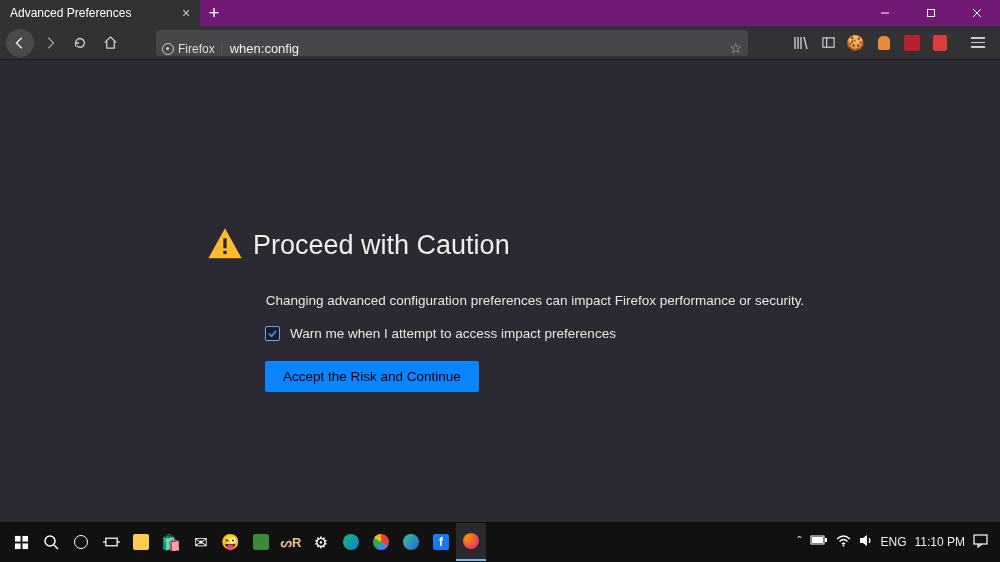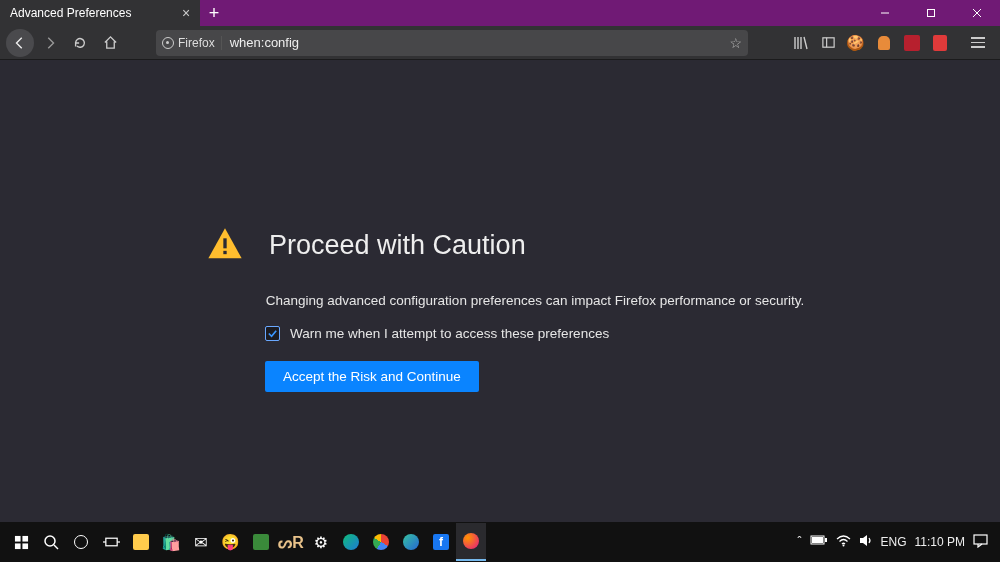--- a/index.html
+++ b/index.html
@@ -14,38 +14,38 @@
   .tab .title { flex: 1; white-space: nowrap; overflow: hidden; text-overflow: ellipsis; font-size:12px;}
   .tab .close { width:16px;height:16px;display:flex;align-items:center;justify-content:center;color:#ccc;font-size:14px;}
   .newtab { width:28px;display:flex;align-items:center;justify-content:center;color:#fff;font-size:18px;font-weight:300;}
   .win-controls { margin-left:auto; display:flex; }
   .win-btn { width:46px;display:flex;align-items:center;justify-content:center;color:#fff;}
   .win-btn svg { width:10px;height:10px; }
   
   .navbar { height:34px;background:#323234;display:flex;align-items:center;padding:0 6px;gap:2px;border-bottom:1px solid #1b1b1c;}
   .nav-btn { width:28px;height:28px;display:flex;align-items:center;justify-content:center;color:#ccc;border-radius:4px;}
   .back-btn { background:#4a4a4d;border-radius:50%;width:28px;height:28px;color:#eee;}
-  .urlbar { flex:1;height:26px;background:#474749;border-radius:4px;display:flex;align-items:center;margin:0 40px 0 30px;padding:0 6px;color:#ddd;font-size:13px;}
+  .urlbar { flex:1;height:26px;background:#474749;border-radius:4px;display:flex;align-items:flex-end;margin:0 40px 0 30px;padding:0 6px;color:#ddd;font-size:13px;}
   .urlbar .identity { display:flex;align-items:center;background:rgba(0,0,0,0);border-right:1px solid #555;padding-right:6px;gap:4px;}
   .urlbar .identity .ffcircle { width:12px;height:12px;border:1.3px solid #ccc;border-radius:50%;position:relative;}
   .urlbar .identity .ffcircle:after { content:'';position:absolute;left:3px;top:3px;width:3px;height:3px;border-radius:50%;background:#ccc;}
   .urlbar .urltext { padding-left:8px;flex:1;color:#eee;}
   .urlbar .star { color:#bbb;font-size:14px;}
   .toolbar-right { display:flex;align-items:center;gap:8px;padding-right:2px;}
   .ext { width:20px;height:20px;display:flex;align-items:center;justify-content:center;font-size:14px;}
   
   .content { position:absolute;top:60px;left:0;right:0;bottom:40px;background:#2b2a33;color:#fff;}
   .warning-container { position:absolute;left:205px;top:165px;width:600px;}
-  .heading-row { display:flex;align-items:center;gap:24px;margin-bottom:28px;}
+  .heading-row { display:flex;align-items:center;gap:8px;margin-bottom:28px;}
   .heading-row h1 { margin:0;font-weight:400;font-size:27px;color:#eee;}
   .warning-text { font-size:13.5px;color:#e6e6e6;margin:0 0 18px 60px;text-align:center;}
   .check-row { display:flex;align-items:center;gap:10px;margin:0 0 20px 60px;font-size:13.5px;color:#e6e6e6;}
   .checkbox { width:15px;height:15px;border:1px solid #6aa8ff;border-radius:2px;background:#1c1c22;display:flex;align-items:center;justify-content:center;}
   .checkbox svg { width:11px;height:11px;}
-  .accept-btn { margin-left:60px;background:#0a84ff;border:none;color:#ffffff;font-size:13.5px;padding:8px 18px;border-radius:2px;cursor:pointer;}
+  .accept-btn { margin-left:60px;background:#0a84ff;border:none;color:#000000;font-size:13.5px;padding:8px 18px;border-radius:2px;cursor:pointer;}
   
   .taskbar { position:absolute;bottom:0;left:0;right:0;height:40px;background:#111;display:flex;align-items:center;padding:0 6px;color:#fff;}
   .tb-icon { width:30px;height:38px;display:flex;align-items:center;justify-content:center;font-size:15px;color:#eee;}
   .tb-right { margin-left:auto;display:flex;align-items:center;gap:8px;font-size:12px;color:#eee;padding-right:6px;}
   .tb-app { width:30px;height:38px;display:flex;align-items:center;justify-content:center;}
   .tb-app.active { border-bottom:2px solid #76b9ed;background:#2a2a2e;}
   .sq { width:16px;height:16px;border-radius:2px;}
   .hamburger { width:28px;height:28px;display:flex;flex-direction:column;align-items:center;justify-content:center;gap:3px;}
   .hamburger span { width:14px;height:1.5px;background:#ccc;display:block;}
 </style>
@@ -150,21 +150,21 @@
       </svg>
       <h1>Proceed with Caution</h1>
     </div>
     <p class="warning-text">Changing advanced configuration preferences can impact Firefox performance or security.</p>
     <div class="check-row">
       <span class="checkbox">
         <svg viewBox="0 0 12 12">
             <path d="M2 6 L5 9 L10 3" fill="none" stroke="#3b97ff" stroke-width="1.8"></path>
           </svg>
       </span>
-      <span>Warn me when I attempt to access these preferences</span>
+      <span>Warn me when I attempt to access impact preferences</span>
     </div>
     <button class="accept-btn">Accept the Risk and Continue</button>
   </div>
 </div>
 
 <div class="taskbar">
   <div class="tb-icon">
     <svg width="15" height="15" viewBox="0 0 16 16">
         <rect x="1" y="1" width="6" height="6" fill="#fff"></rect>
         <rect x="9" y="1" width="6" height="6" fill="#fff"></rect>
@@ -197,21 +197,21 @@
   <div class="tb-app">
       <span style="color:#fff;font-size:16px;">✉</span>
     </div>
   <div class="tb-app">
       <span style="font-size:15px;">😜</span>
     </div>
   <div class="tb-app">
       <span class="sq" style="background:#3a8a3a;"></span>
     </div>
   <div class="tb-app">
-      <span style="color:#e8c28a;font-size:16px;font-weight:bold;">ᔕR</span>
+      <span style="color:#e8c28a;font-size:13px;font-weight:bold;">ᔕR</span>
     </div>
   <div class="tb-app">
       <span style="color:#fff;font-size:16px;">⚙</span>
     </div>
   <div class="tb-app">
       <span class="sq" style="background:linear-gradient(135deg,#0ebc7a,#1e7ad6);border-radius:50%;"></span>
     </div>
   <div class="tb-app">
       <span class="sq" style="background:conic-gradient(#ea4335 0 120deg,#4285f4 120deg 210deg,#34a853 210deg 300deg,#fbbc05 300deg 360deg);border-radius:50%;"></span>
     </div>

